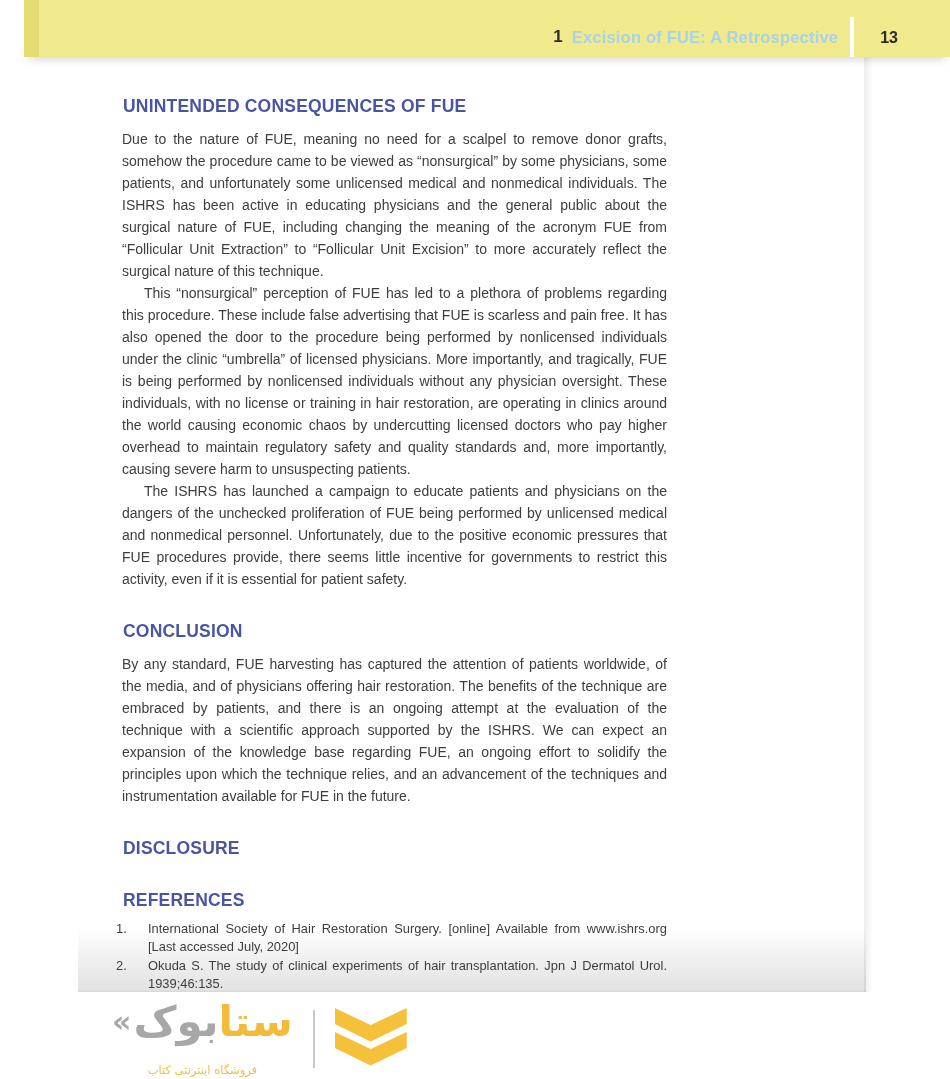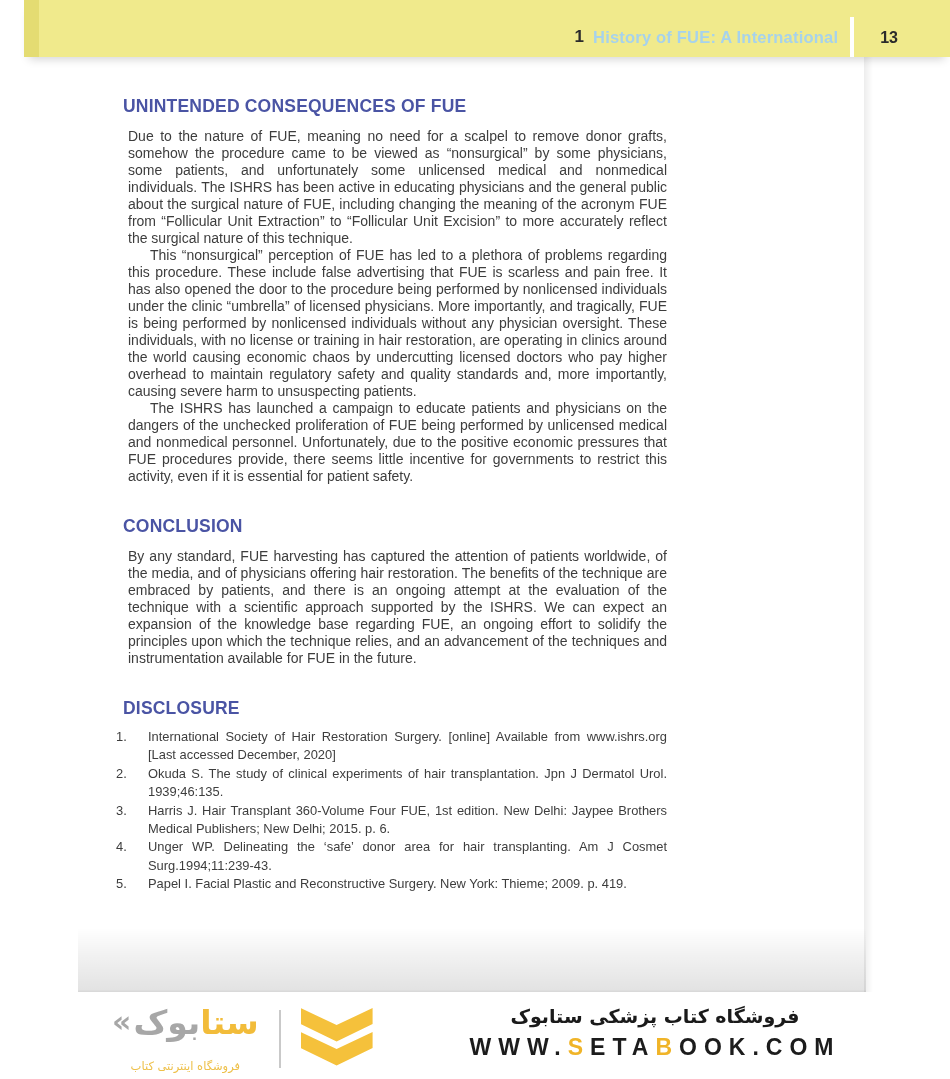--- a/index.html
+++ b/index.html
@@ -51,21 +51,21 @@
   .page-content{
     position:absolute;left:116px;top:89px;width:551px;
     color:#3d3d3d;
   }
   .section-heading{
     margin:7px;font-size:17.5px;font-weight:bold;color:#4a54a4;
     letter-spacing:0.2px;
   }
   .section-heading.gap{margin-top:31px;}
   .body-para{
-    margin:11px 0 0 12px;font-size:14px;line-height:17px;
+    margin:11px 0 0 6px;font-size:14px;line-height:22px;
     text-align:justify;color:#3d3d3d;
   }
   .body-para.follow{margin-top:0;text-indent:22px;}
 
   .ref-list{margin-top:9px;}
   .ref-row{display:flex;font-size:12.9px;line-height:18.4px;color:#3d3d3d;}
   .ref-num{flex:0 0 32px;}
   .ref-text{flex:1;text-align:justify;}
 
   
@@ -76,21 +76,21 @@
     display:flex;align-items:center;
   }
   .wordmark-block{display:flex;flex-direction:column;align-items:center;}
   .wordmark-row{display:flex;align-items:center;direction:ltr;}
   .logo-guillemet{
     font-family:"DejaVu Sans", sans-serif;
     font-size:30px;font-weight:bold;color:#a7a7a7;margin-right:2px;line-height:1;
   }
   .wordmark{
     direction:rtl;font-family:"DejaVu Sans", sans-serif;
-    font-size:33px;font-weight:bold;line-height:1;letter-spacing:1px;
+    font-size:42px;font-weight:bold;line-height:1;letter-spacing:1px;
   }
   .wm-yellow{color:#f2bc3a;}
   .wm-gray{color:#a7a7a7;}
   .logo-tagline{
     direction:rtl;font-family:"DejaVu Sans", sans-serif;
     font-size:11.5px;color:#eec04a;margin-top:20px;white-space:nowrap;
   }
   .brand-divider{width:2px;height:58px;background:#c9c9c9;margin:0 16px 0 20px;}
   .chevron-emblem{position:relative;width:80px;height:66px;}
   .chev{position:absolute;left:4px;width:72px;height:38px;background:#f5c13b;}
@@ -110,45 +110,46 @@
   }
   .site-url .accent{color:#f0b428;}
 </style>
 </head>
 <body>
 
 <div class="header-band">
   <span class="band-edge"></span>
   <div class="header-meta">
     <span class="chapter-number">1</span>
-    <span class="chapter-title">History of FUE: A International</span>
+    <span class="chapter-title">Excision of FUE: A Retrospective</span>
     <span class="band-divider"></span>
     <span class="page-number">13</span>
   </div>
 </div>
 
 <div class="page-bottom-shade"></div>
 <div class="page-right-shade"></div>
 
 <div class="page-content">
 
   <h2 class="section-heading">UNINTENDED CONSEQUENCES OF FUE</h2>
   <p class="body-para">Due to the nature of FUE, meaning no need for a scalpel to remove donor grafts, somehow the procedure came to be viewed as “nonsurgical” by some physicians, some patients, and unfortunately some unlicensed medical and nonmedical individuals. The ISHRS has been active in educating physicians and the general public about the surgical nature of FUE, including changing the meaning of the acronym FUE from “Follicular Unit Extraction” to “Follicular Unit Excision” to more accurately reflect the surgical nature of this technique.</p>
   <p class="body-para follow">This “nonsurgical” perception of FUE has led to a plethora of problems regarding this procedure. These include false advertising that FUE is scarless and pain free. It has also opened the door to the procedure being performed by nonlicensed individuals under the clinic “umbrella” of licensed physicians. More importantly, and tragically, FUE is being performed by nonlicensed individuals without any physician oversight. These individuals, with no license or training in hair restoration, are operating in clinics around the world causing economic chaos by undercutting licensed doctors who pay higher overhead to maintain regulatory safety and quality standards and, more importantly, causing severe harm to unsuspecting patients.</p>
   <p class="body-para follow">The ISHRS has launched a campaign to educate patients and physicians on the dangers of the unchecked proliferation of FUE being performed by unlicensed medical and nonmedical personnel. Unfortunately, due to the positive economic pressures that FUE procedures provide, there seems little incentive for governments to restrict this activity, even if it is essential for patient safety.</p>
 
   <h2 class="section-heading gap">CONCLUSION</h2>
   <p class="body-para">By any standard, FUE harvesting has captured the attention of patients worldwide, of the media, and of physicians offering hair restoration. The benefits of the technique are embraced by patients, and there is an ongoing attempt at the evaluation of the technique with a scientific approach supported by the ISHRS. We can expect an expansion of the knowledge base regarding FUE, an ongoing effort to solidify the principles upon which the technique relies, and an advancement of the techniques and instrumentation available for FUE in the future.</p>
 
   <h2 class="section-heading gap">DISCLOSURE</h2>
 
+  <h2 class="section-heading gap">REFERENCES</h2>
   <div class="ref-list">
     <div class="ref-row">
       <span class="ref-num">1.</span>
-      <span class="ref-text">International Society of Hair Restoration Surgery. [online] Available from www.ishrs.org [Last accessed December, 2020]</span>
+      <span class="ref-text">International Society of Hair Restoration Surgery. [online] Available from www.ishrs.org [Last accessed July, 2020]</span>
     </div>
     <div class="ref-row">
       <span class="ref-num">2.</span>
       <span class="ref-text">Okuda S. The study of clinical experiments of hair transplantation. Jpn J Dermatol Urol. 1939;46:135.</span>
     </div>
     <div class="ref-row">
       <span class="ref-num">3.</span>
       <span class="ref-text">Harris J. Hair Transplant 360-Volume Four FUE, 1st edition. New Delhi: Jaypee Brothers Medical Publishers; New Delhi; 2015. p. 6.</span>
     </div>
     <div class="ref-row">
@@ -172,18 +173,14 @@
       </div>
       <div class="logo-tagline">فروشگاه اینترنتی کتاب</div>
     </div>
     <div class="brand-divider"></div>
     <div class="chevron-emblem">
       <div class="chev top"></div>
       <div class="chev bottom"></div>
     </div>
   </div>
 
-  <div class="brand-right">
-    <div class="store-title">فروشگاه کتاب پزشکی ستابوک</div>
-    <div class="site-url"><span>WWW.</span><span class="accent">S</span><span>ETA</span><span class="accent">B</span><span>OOK.COM</span></div>
-  </div>
 
 </div>
 
 </body></html>

